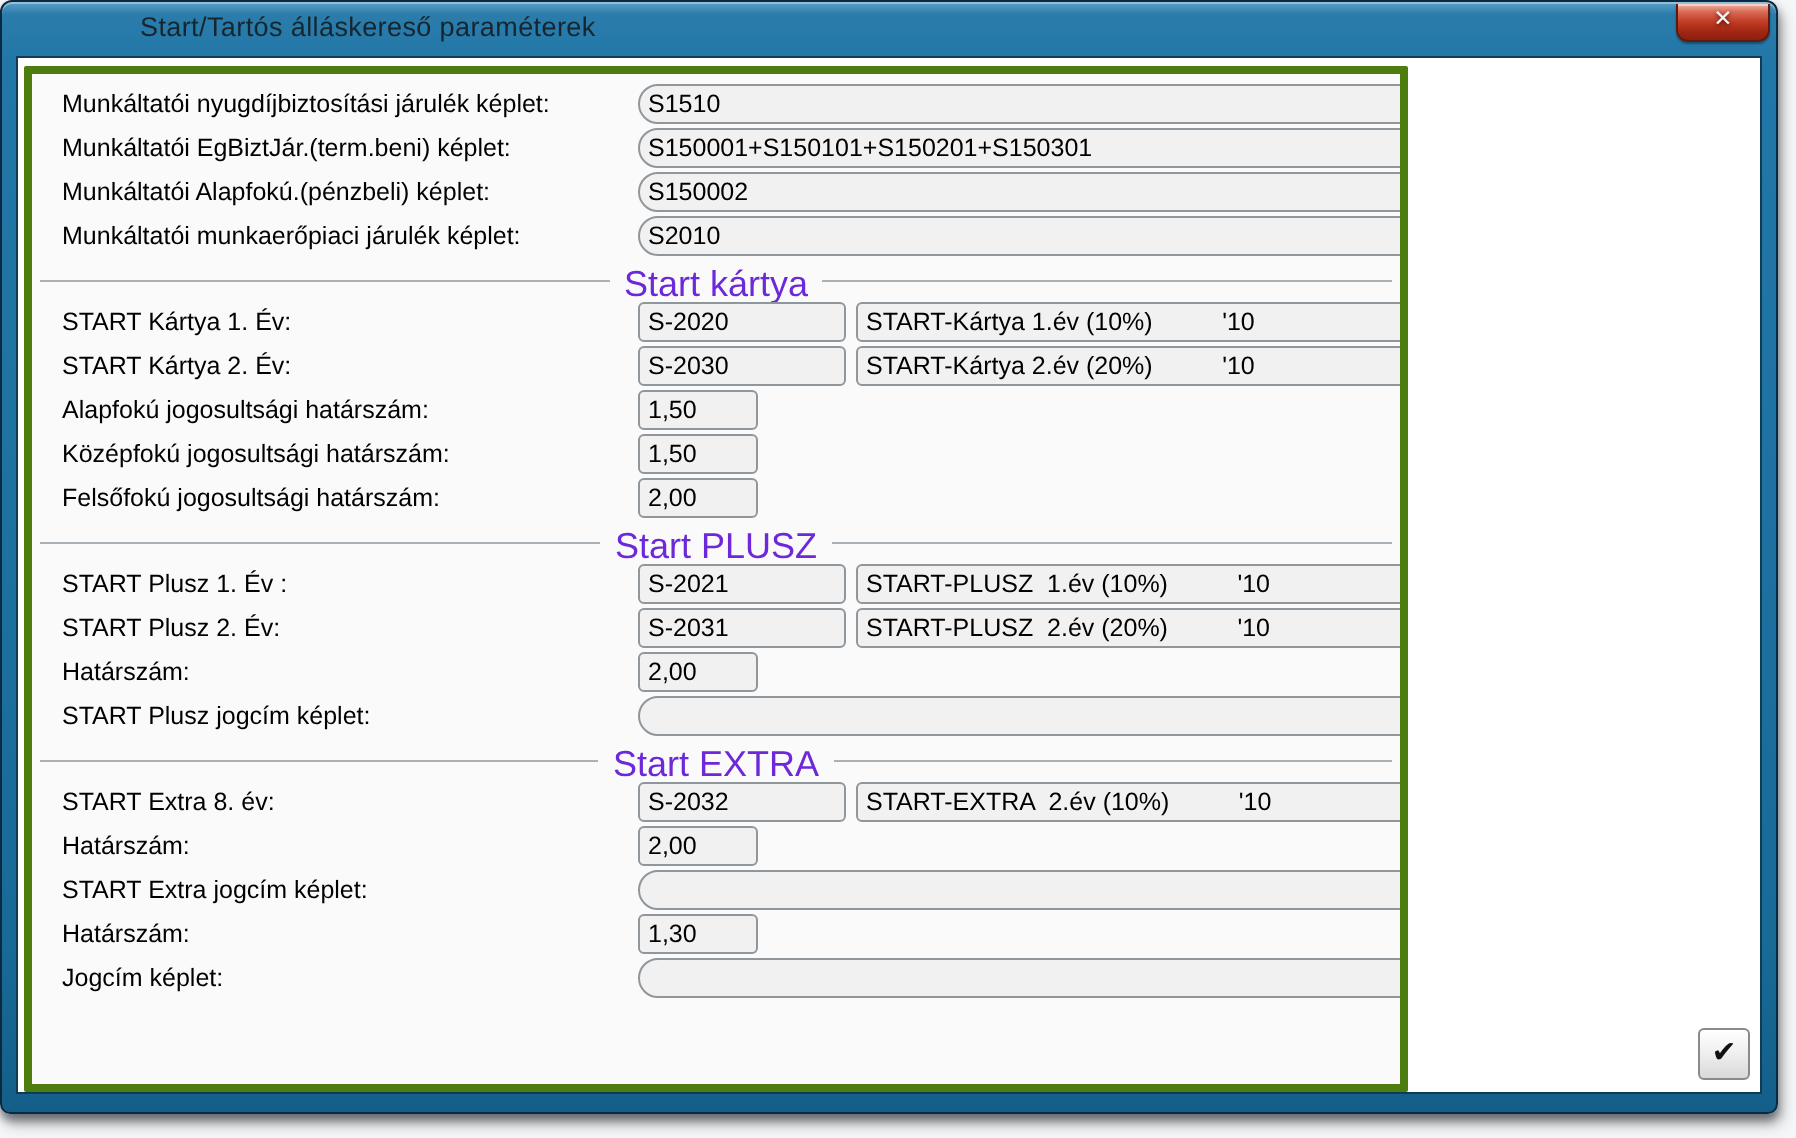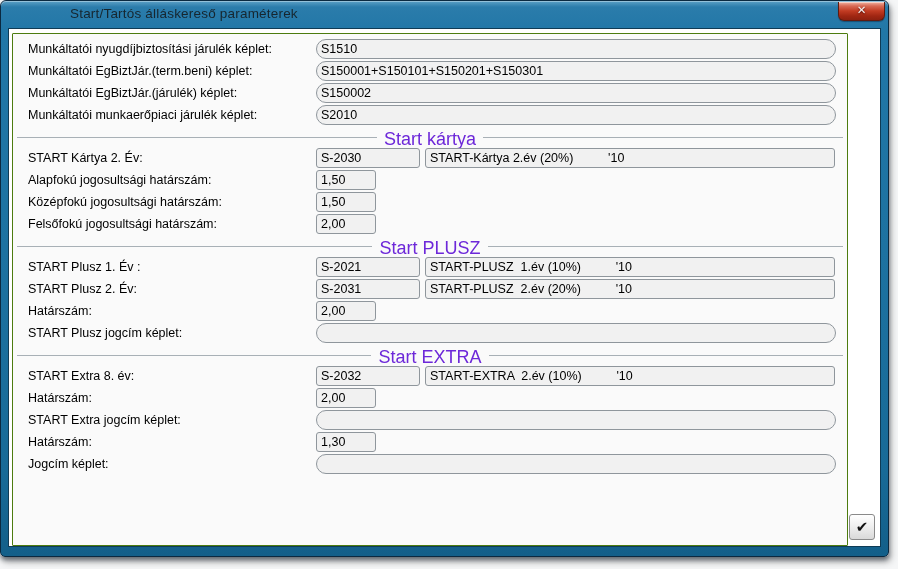--- a/index.html
+++ b/index.html
@@ -35,22 +35,22 @@
   .close-btn span{
     display:block;line-height:17px;font-size:11.5px;font-weight:bold;color:#f4f4f4;
     text-shadow:0 1px 2px rgba(60,0,0,.85);
   }
   
   .client{
     position:absolute;left:8px;top:28px;right:8px;bottom:10px;
     background:#ffffff;box-shadow:0 0 0 1px #0f3b55;
   }
   .panel{
-    position:absolute;left:3px;top:4px;width:836px;height:513px;
-    background:#fafafa;border:1px solid #4d7c0f;border-radius:1px;
+    position:absolute;left:3px;top:4px;width:692px;height:513px;
+    background:#fafafa;border:4px solid #4d7c0f;border-radius:1px;
     box-sizing:border-box;padding-top:5px;overflow:hidden;
   }
   
   .row{position:relative;height:22px;}
   .lbl{
     position:absolute;left:15px;top:3px;font-size:12.5px;color:#000;white-space:nowrap;
   }
   .field{
     position:absolute;top:0;height:20px;box-sizing:border-box;
     background:#f1f1f1;border:1px solid #8f969c;border-radius:3px;
@@ -96,30 +96,35 @@
 
       <div class="row">
         <span class="lbl">Munkáltatói nyugdíjbiztosítási járulék képlet:</span>
         <input class="field f-long" readonly="" value="S1510" style="">
       </div>
       <div class="row">
         <span class="lbl">Munkáltatói EgBiztJár.(term.beni) képlet:</span>
         <input class="field f-long" readonly="" value="S150001+S150101+S150201+S150301" style="">
       </div>
       <div class="row">
-        <span class="lbl">Munkáltatói EgBiztJár.(járulék) képlet:</span>
+        <span class="lbl">Munkáltatói Alapfokú.(pénzbeli) képlet:</span>
         <input class="field f-long" readonly="" value="S150002" style="">
       </div>
       <div class="row">
         <span class="lbl">Munkáltatói munkaerőpiaci járulék képlet:</span>
         <input class="field f-long" readonly="" value="S2010" style="">
       </div>
 
       <div class="sep">
         <span>Start kártya</span>
+      </div>
+      <div class="row">
+        <span class="lbl">START Kártya 1. Év:</span>
+        <input class="field f-code" readonly="" value="S-2020" style="">
+        <input class="field f-desc" readonly="" value="START-Kártya 1.év (10%)          '10" style="">
       </div>
       <div class="row">
         <span class="lbl">START Kártya 2. Év:</span>
         <input class="field f-code" readonly="" value="S-2030" style="">
         <input class="field f-desc" readonly="" value="START-Kártya 2.év (20%)          '10" style="">
       </div>
       <div class="row">
         <span class="lbl">Alapfokú jogosultsági határszám:</span>
         <input class="field f-num" readonly="" value="1,50" style="">
       </div>

